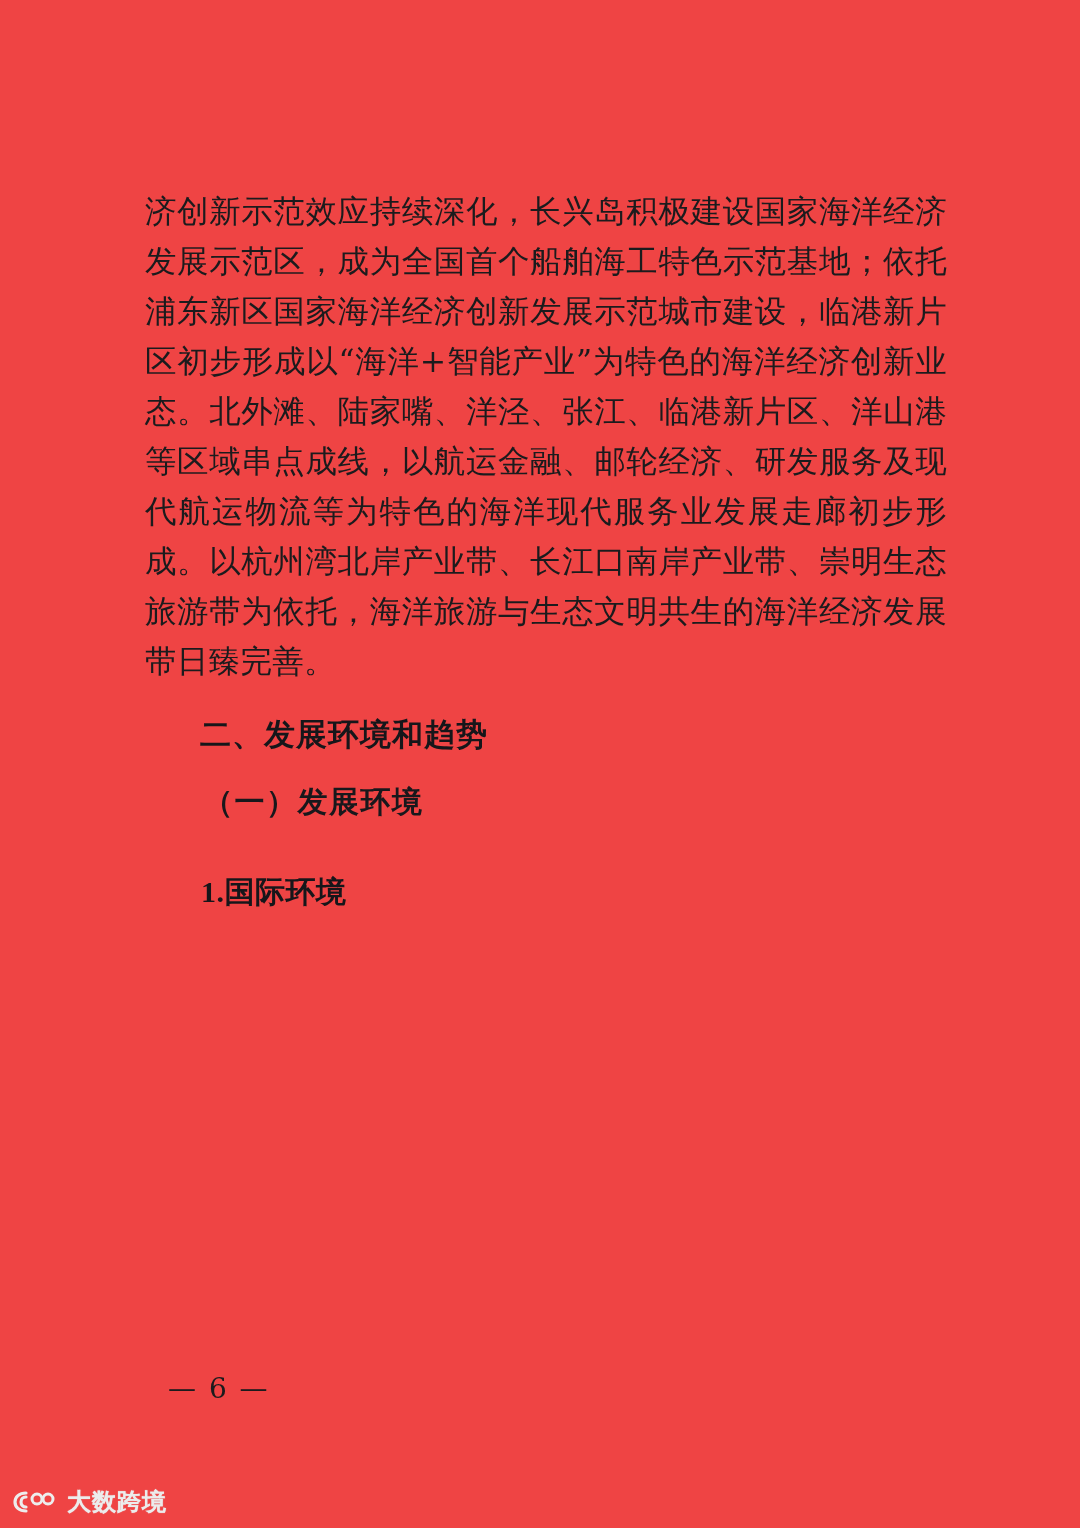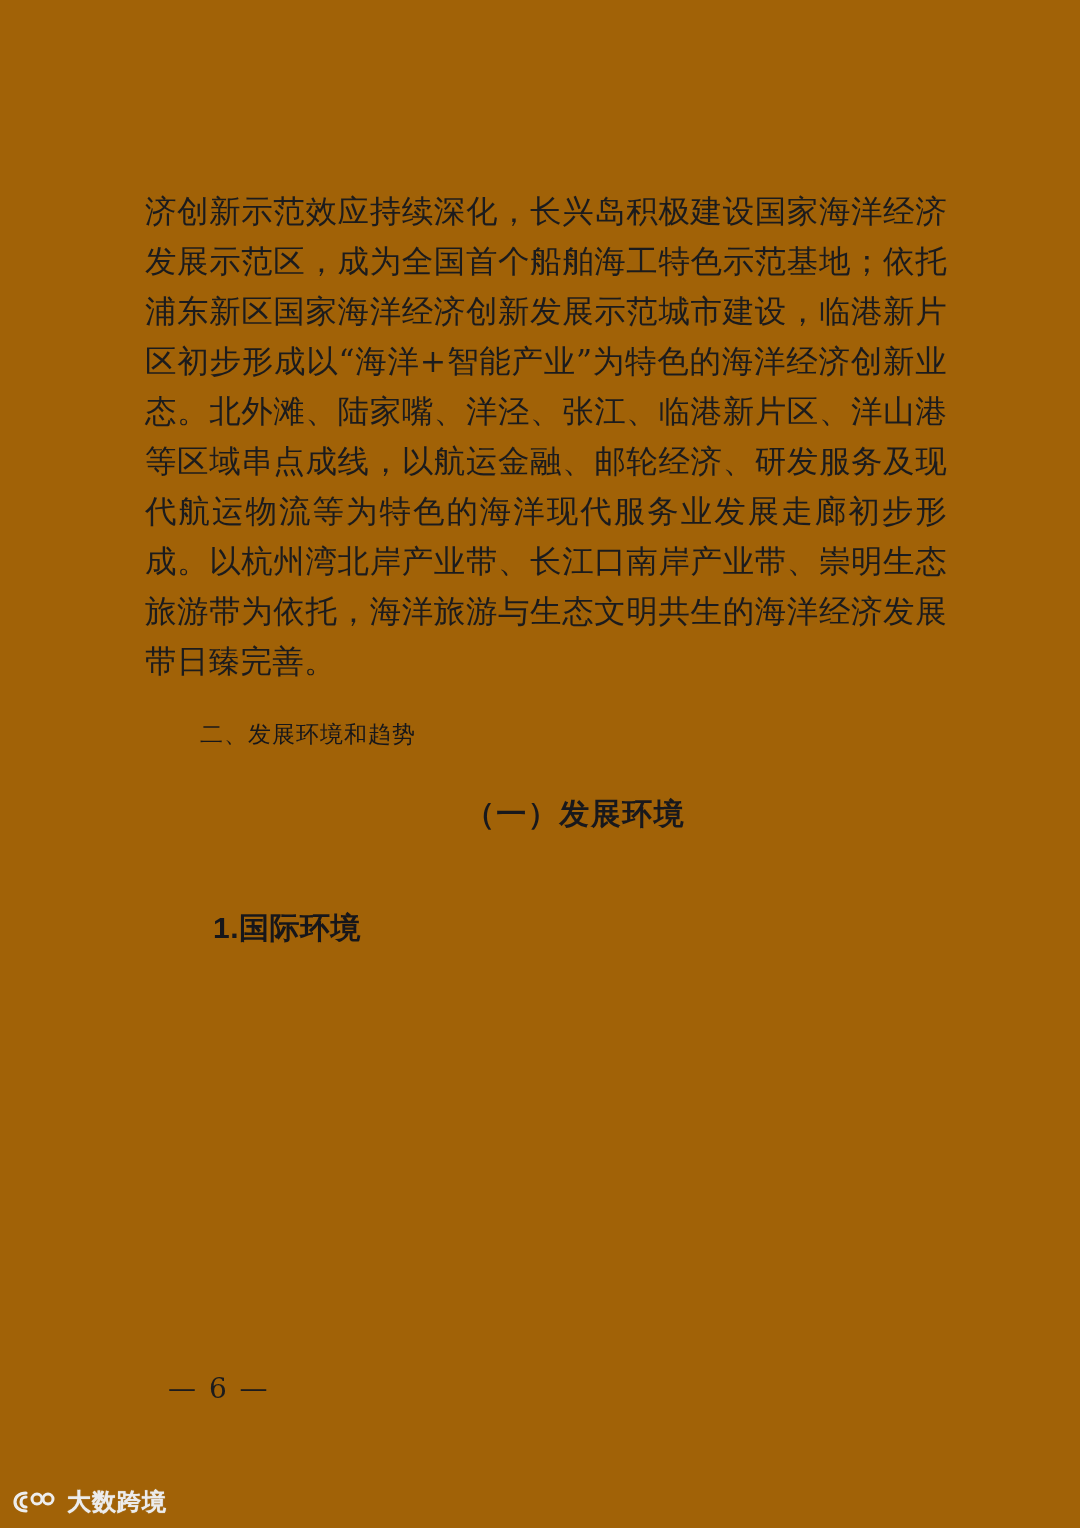--- a/index.html
+++ b/index.html
@@ -14,21 +14,21 @@
     position: relative;
     overflow: hidden;
     font-family: "DejaVu Serif", "Liberation Serif", serif;
   }
 
   .page {
     position: absolute;
     top: 0; left: 0;
     width: 1080px;
     height: 1528px;
-    background: #a16207;
+    background: #ef4444;
   }
 
   
   .content {
     position: absolute;
     left: 145px;
     top: 186px;
     width: 802px;
   }
 
@@ -43,49 +43,48 @@
     margin: 0;
     letter-spacing: 0.3px;
     -webkit-font-smoothing: antialiased;
   }
 
   .para.no-indent { text-indent: 0; }
 
   
   .h-level1 {
     font-family: "DejaVu Sans", "Liberation Sans", sans-serif;
-    font-size: 23px;
-    font-weight: 400;
+    font-size: 31px;
+    font-weight: 700;
     color: #16161a;
     margin: 0;
     padding-left: 55px;
     line-height: 52px;
     letter-spacing: 1px;
   }
 
   
   .h-level2 {
     font-family: "DejaVu Serif", "Liberation Serif", serif;
     font-size: 30px;
     font-weight: 700;
     color: #18181c;
-    margin: 12px;
+    margin: 0;
     padding-left: 58px;
     line-height: 52px;
     letter-spacing: 1.5px;
-    text-align: center;
   }
 
   
   .h-level3 {
-    font-family: Liberation Sans, sans-serif;
+    font-family: Liberation Serif, serif;
     font-size: 30px;
     font-weight: 700;
     color: #16161a;
-    margin: 12px;
+    margin: 0;
     padding-left: 56px;
     line-height: 52px;
     letter-spacing: 0.5px;
   }
 
   .spacer-sm { height: 16px; }
   .spacer-md { height: 22px; }
 
   
   .folio {

